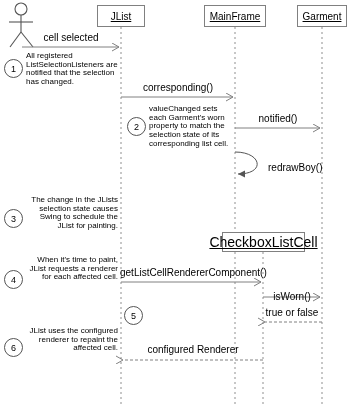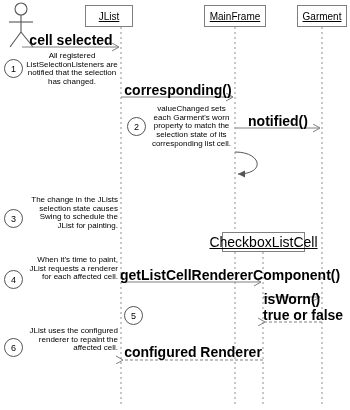--- a/index.html
+++ b/index.html
@@ -37,29 +37,28 @@
     justify-content: center;
   }
   .participant-name {
     font-size: 10px;
     font-weight: normal;
     text-decoration: underline;
     color: #000;
     white-space: nowrap;
   }
   .msg-label {
-    font-size: 14px;
-    font-weight: bold;
+    font-size: 10px;
+    font-weight: normal;
     white-space: nowrap;
     text-align: center;
   }
   .note {
     font-size: 8px;
     font-weight: normal;
-    text-align: center;
     color: #000;
   }
   .note.right {
     text-align: right;
   }
   .step-num {
     position: absolute;
     width: 19px;
     height: 19px;
     border: 1px solid #555;
@@ -111,21 +110,21 @@
       <line x1="121" y1="97" x2="233" y2="97" marker-end="url(#arrowOpen)"></line>
       <line x1="235" y1="128" x2="320" y2="128" marker-end="url(#arrowOpen)"></line>
       <path d="M235,152 C262,152 266,174 238,174" stroke="#555555" marker-end="url(#arrowFilled)"></path>
       <line x1="121" y1="282" x2="261" y2="282" marker-end="url(#arrowOpen)"></line>
       <line x1="263" y1="297" x2="320" y2="297" marker-end="url(#arrowOpen)"></line>
       <line x1="322" y1="322" x2="265" y2="322" stroke-dasharray="3,2" marker-end="url(#arrowOpenL)"></line>
       <line x1="263" y1="360" x2="123" y2="360" stroke-dasharray="3,2" marker-end="url(#arrowOpenL)"></line>
     </g>
   </svg>
 
-  <div class="participant-box" style="left:85px; top:5px; width:48px; height:22px;">
+  <div class="participant-box" style="left:97px; top:5px; width:48px; height:22px;">
     <span class="participant-name">JList</span>
   </div>
 
   <div class="participant-box" style="left:204px; top:5px; width:62px; height:22px;">
     <span class="participant-name">MainFrame</span>
   </div>
 
   <div class="participant-box" style="left:297px; top:5px; width:50px; height:22px;">
     <span class="participant-name">Garment</span>
   </div>
@@ -133,20 +132,21 @@
   <div class="participant-box" style="left:222px; top:232px; width:83px; height:20px;">
     <span class="participant-name" style="font-size:14px;">CheckboxListCell</span>
   </div>
 
   <div class="lbl msg-label" style="left:22px; top:33px; width:98px;">cell selected</div>
 
   <div class="lbl msg-label" style="left:121px; top:83px; width:114px;">corresponding()</div>
 
   <div class="lbl msg-label" style="left:235px; top:114px; width:86px;">notified()</div>
 
+  <div class="lbl msg-label" style="left:268px; top:163px; width:70px; text-align:left;">redrawBoy()</div>
 
   <div class="lbl msg-label" style="left:120px; top:268px; width:143px;">getListCellRendererComponent()</div>
 
   <div class="lbl msg-label" style="left:263px; top:292px; width:58px;">isWorn()</div>
 
   <div class="lbl msg-label" style="left:263px; top:308px; width:58px;">true or false</div>
 
   <div class="lbl msg-label" style="left:123px; top:345px; width:140px;">configured Renderer</div>
 
   <div class="step-num" style="left:4px; top:59px;">1</div>

